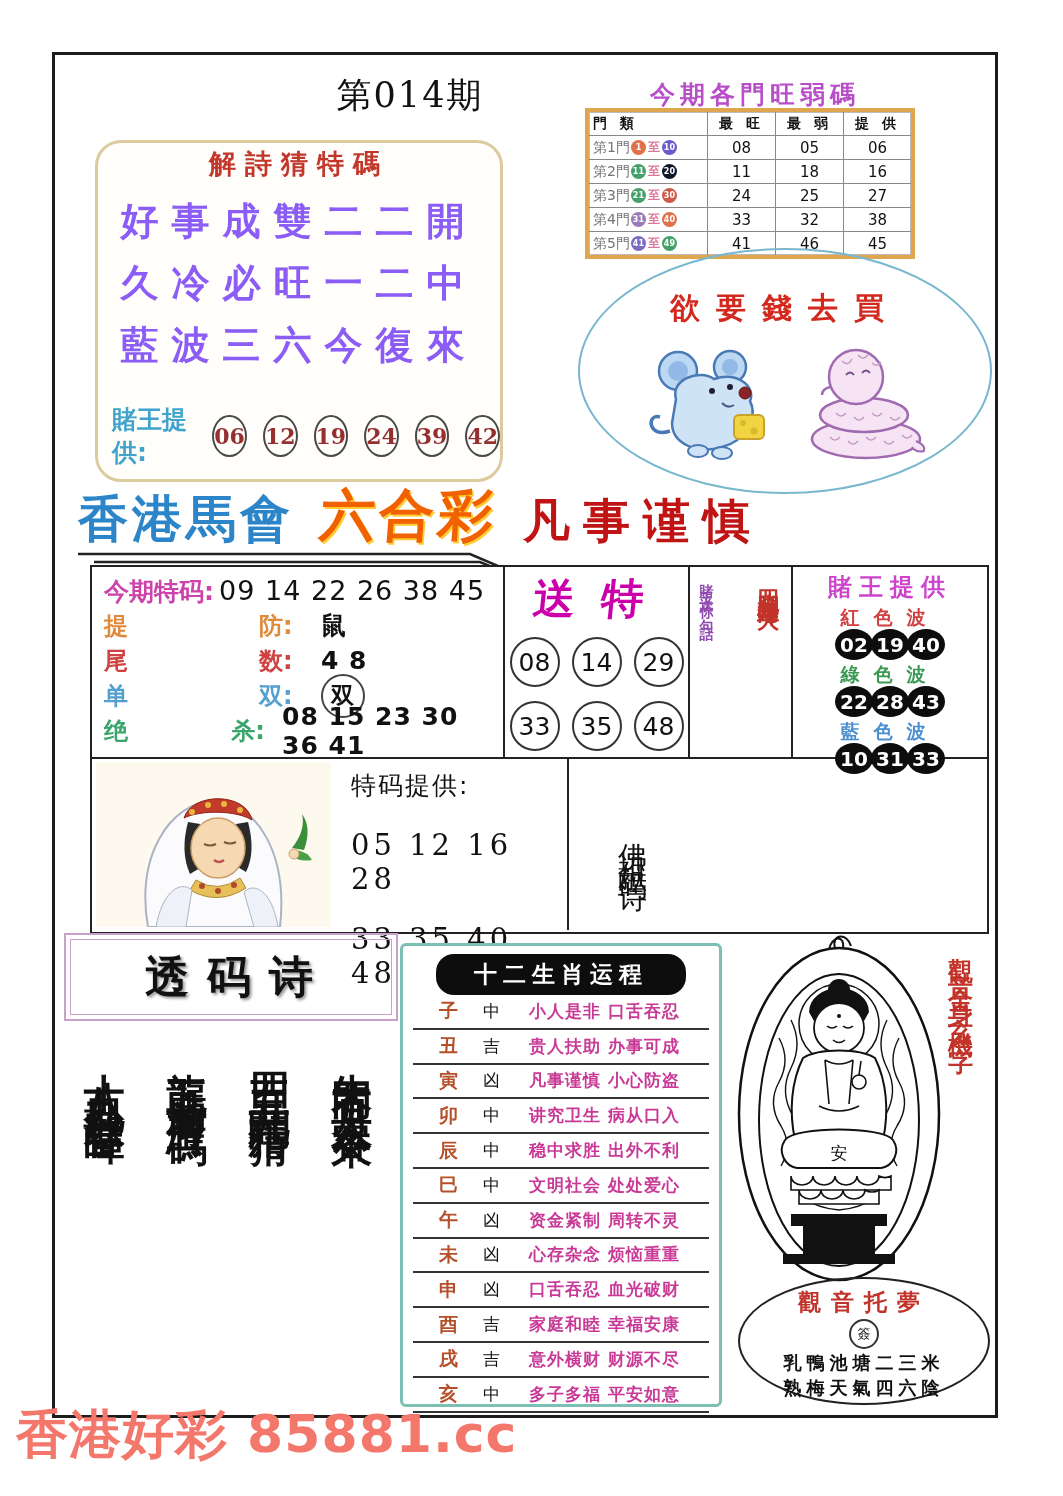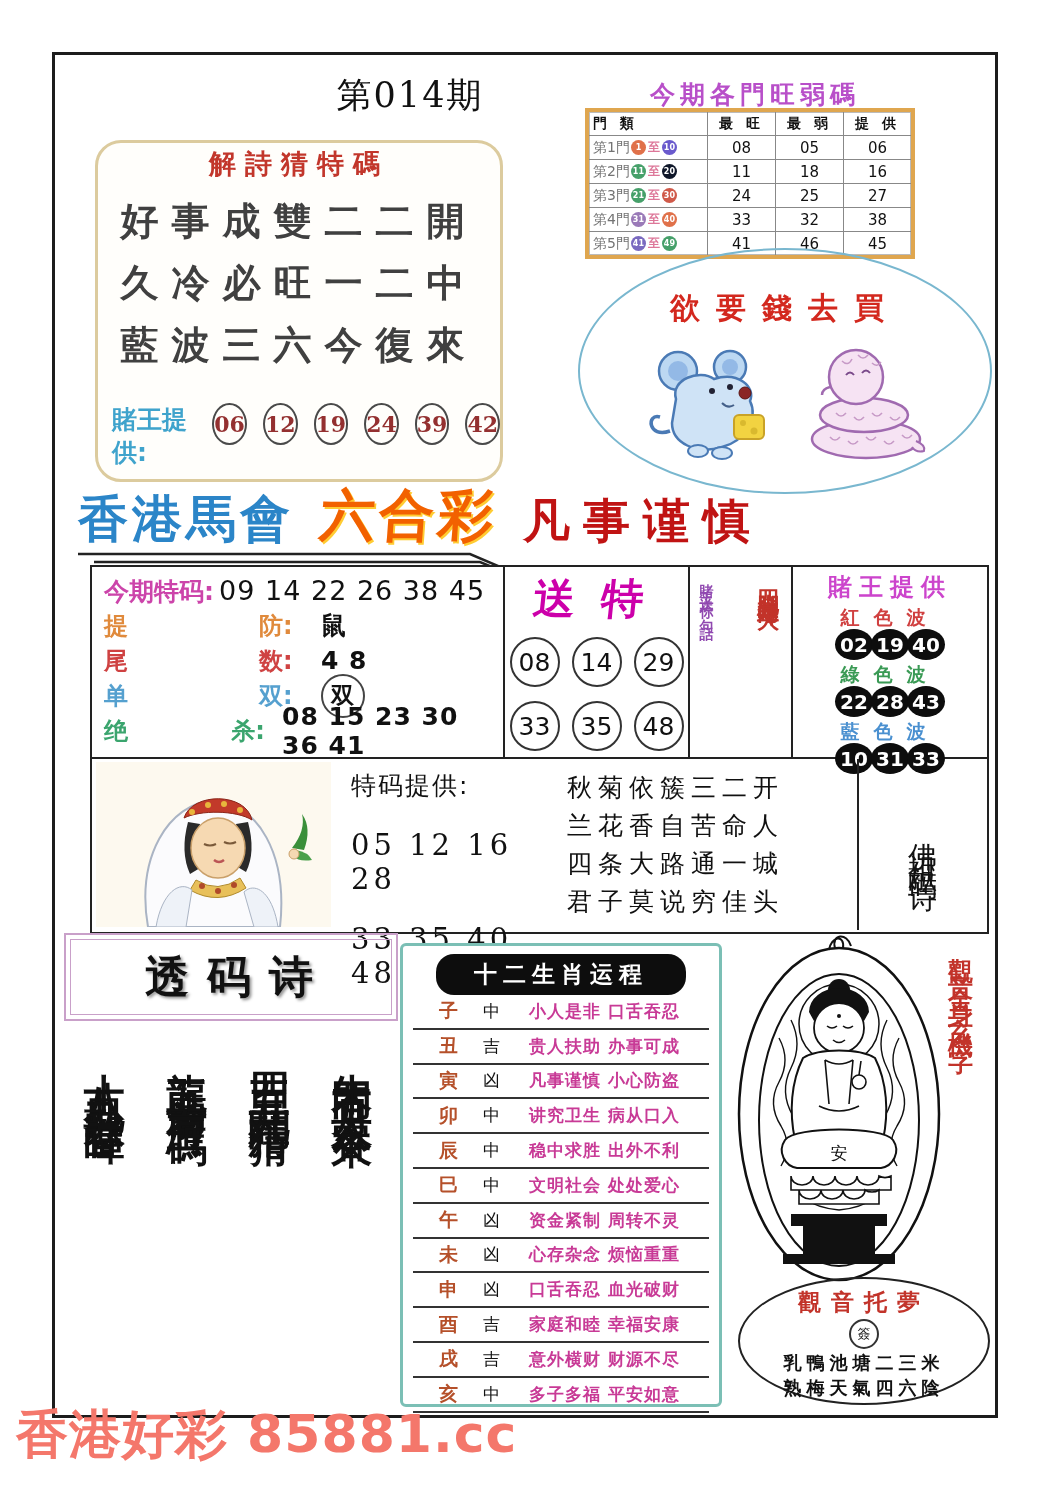--- a/index.html
+++ b/index.html
@@ -14,23 +14,23 @@
 
   
   #issue-title{left:300px;top:72px;width:220px;font-family:"DejaVu Serif",serif;
     font-size:35px;letter-spacing:2px;text-align:center;}
 
   
   #poem-box{left:95px;top:140px;width:402px;height:336px;border:3px solid #dccb9e;
     border-radius:26px;background:#fffefb;}
   #poem-title{margin-top:3px;color:#c2362b;font-size:27px;font-weight:bold;letter-spacing:9px;}
   #poem-lines{margin-top:8px;}
-  .poem-line{font-family:"DejaVu Serif",serif;color:#404040;font-size:38px;font-weight:bold;
+  .poem-line{font-family:"DejaVu Serif",serif;color:#8b5cf6;font-size:38px;font-weight:bold;
     letter-spacing:13px;line-height:62px;text-align:center;white-space:nowrap;}
-  #poem-provider{position:absolute;left:14px;bottom:10px;display:flex;gap:16px;}
+  #poem-provider{position:absolute;left:14px;bottom:10px;display:flex;align-items:center;gap:16px;}
   #poem-provider-label{color:#3fa3cc;font-size:25px;font-weight:bold;margin-right:4px;}
   .circle-num{width:38px;height:38px;border:2px solid #4a4a4a;border-radius:50%;
     display:inline-flex;align-items:center;justify-content:center;
     color:#943030;font-size:22px;font-weight:bold;font-family:"DejaVu Serif",serif;}
 
   
   #gate-title{left:600px;top:78px;width:310px;color:#b84fc9;font-size:25px;
     font-weight:bold;letter-spacing:5px;text-align:center;}
   #gate-table{left:585px;top:108px;width:322px;border:4px solid #dfa64f;
     box-shadow:inset 0 0 0 1px #bbb;background:#fff;}
@@ -373,26 +373,20 @@
         <path d="M196,86 q14,-18 10,-34 q10,14 2,36 Z" fill="#3a8f3a"></path>
         <path d="M200,88 q12,2 16,10 q-14,2 -18,-4 Z" fill="#4aa04a"></path>
         <circle cx="198" cy="92" r="5" fill="#f6d9b2" stroke="#caa06a"></circle>
       </svg>
     </div>
     <div id="temati-cell">
       <div id="temati-label">特码提供:</div>
       <div class="temati-line">05 12 16 28</div>
       <div class="temati-line">33 35 40 48</div>
     </div>
-    <div id="fozu-poem-cell">
-        <div class="fozu-line">秋菊依簇三二开</div>
-        <div class="fozu-line">兰花香自苦命人</div>
-        <div class="fozu-line">四条大路通一城</div>
-        <div class="fozu-line">君子莫说穷佳头</div>
-      </div>
     <div id="fozu-title-cell">
       <div id="fozu-vertical" class="vert">佛祖献码诗</div>
     </div>
   </div>
 </div>
 
 <div id="toumashi-box" class="abs">
   <div class="inner"></div>
   <div id="toumashi-title">透码诗</div>
 </div>

